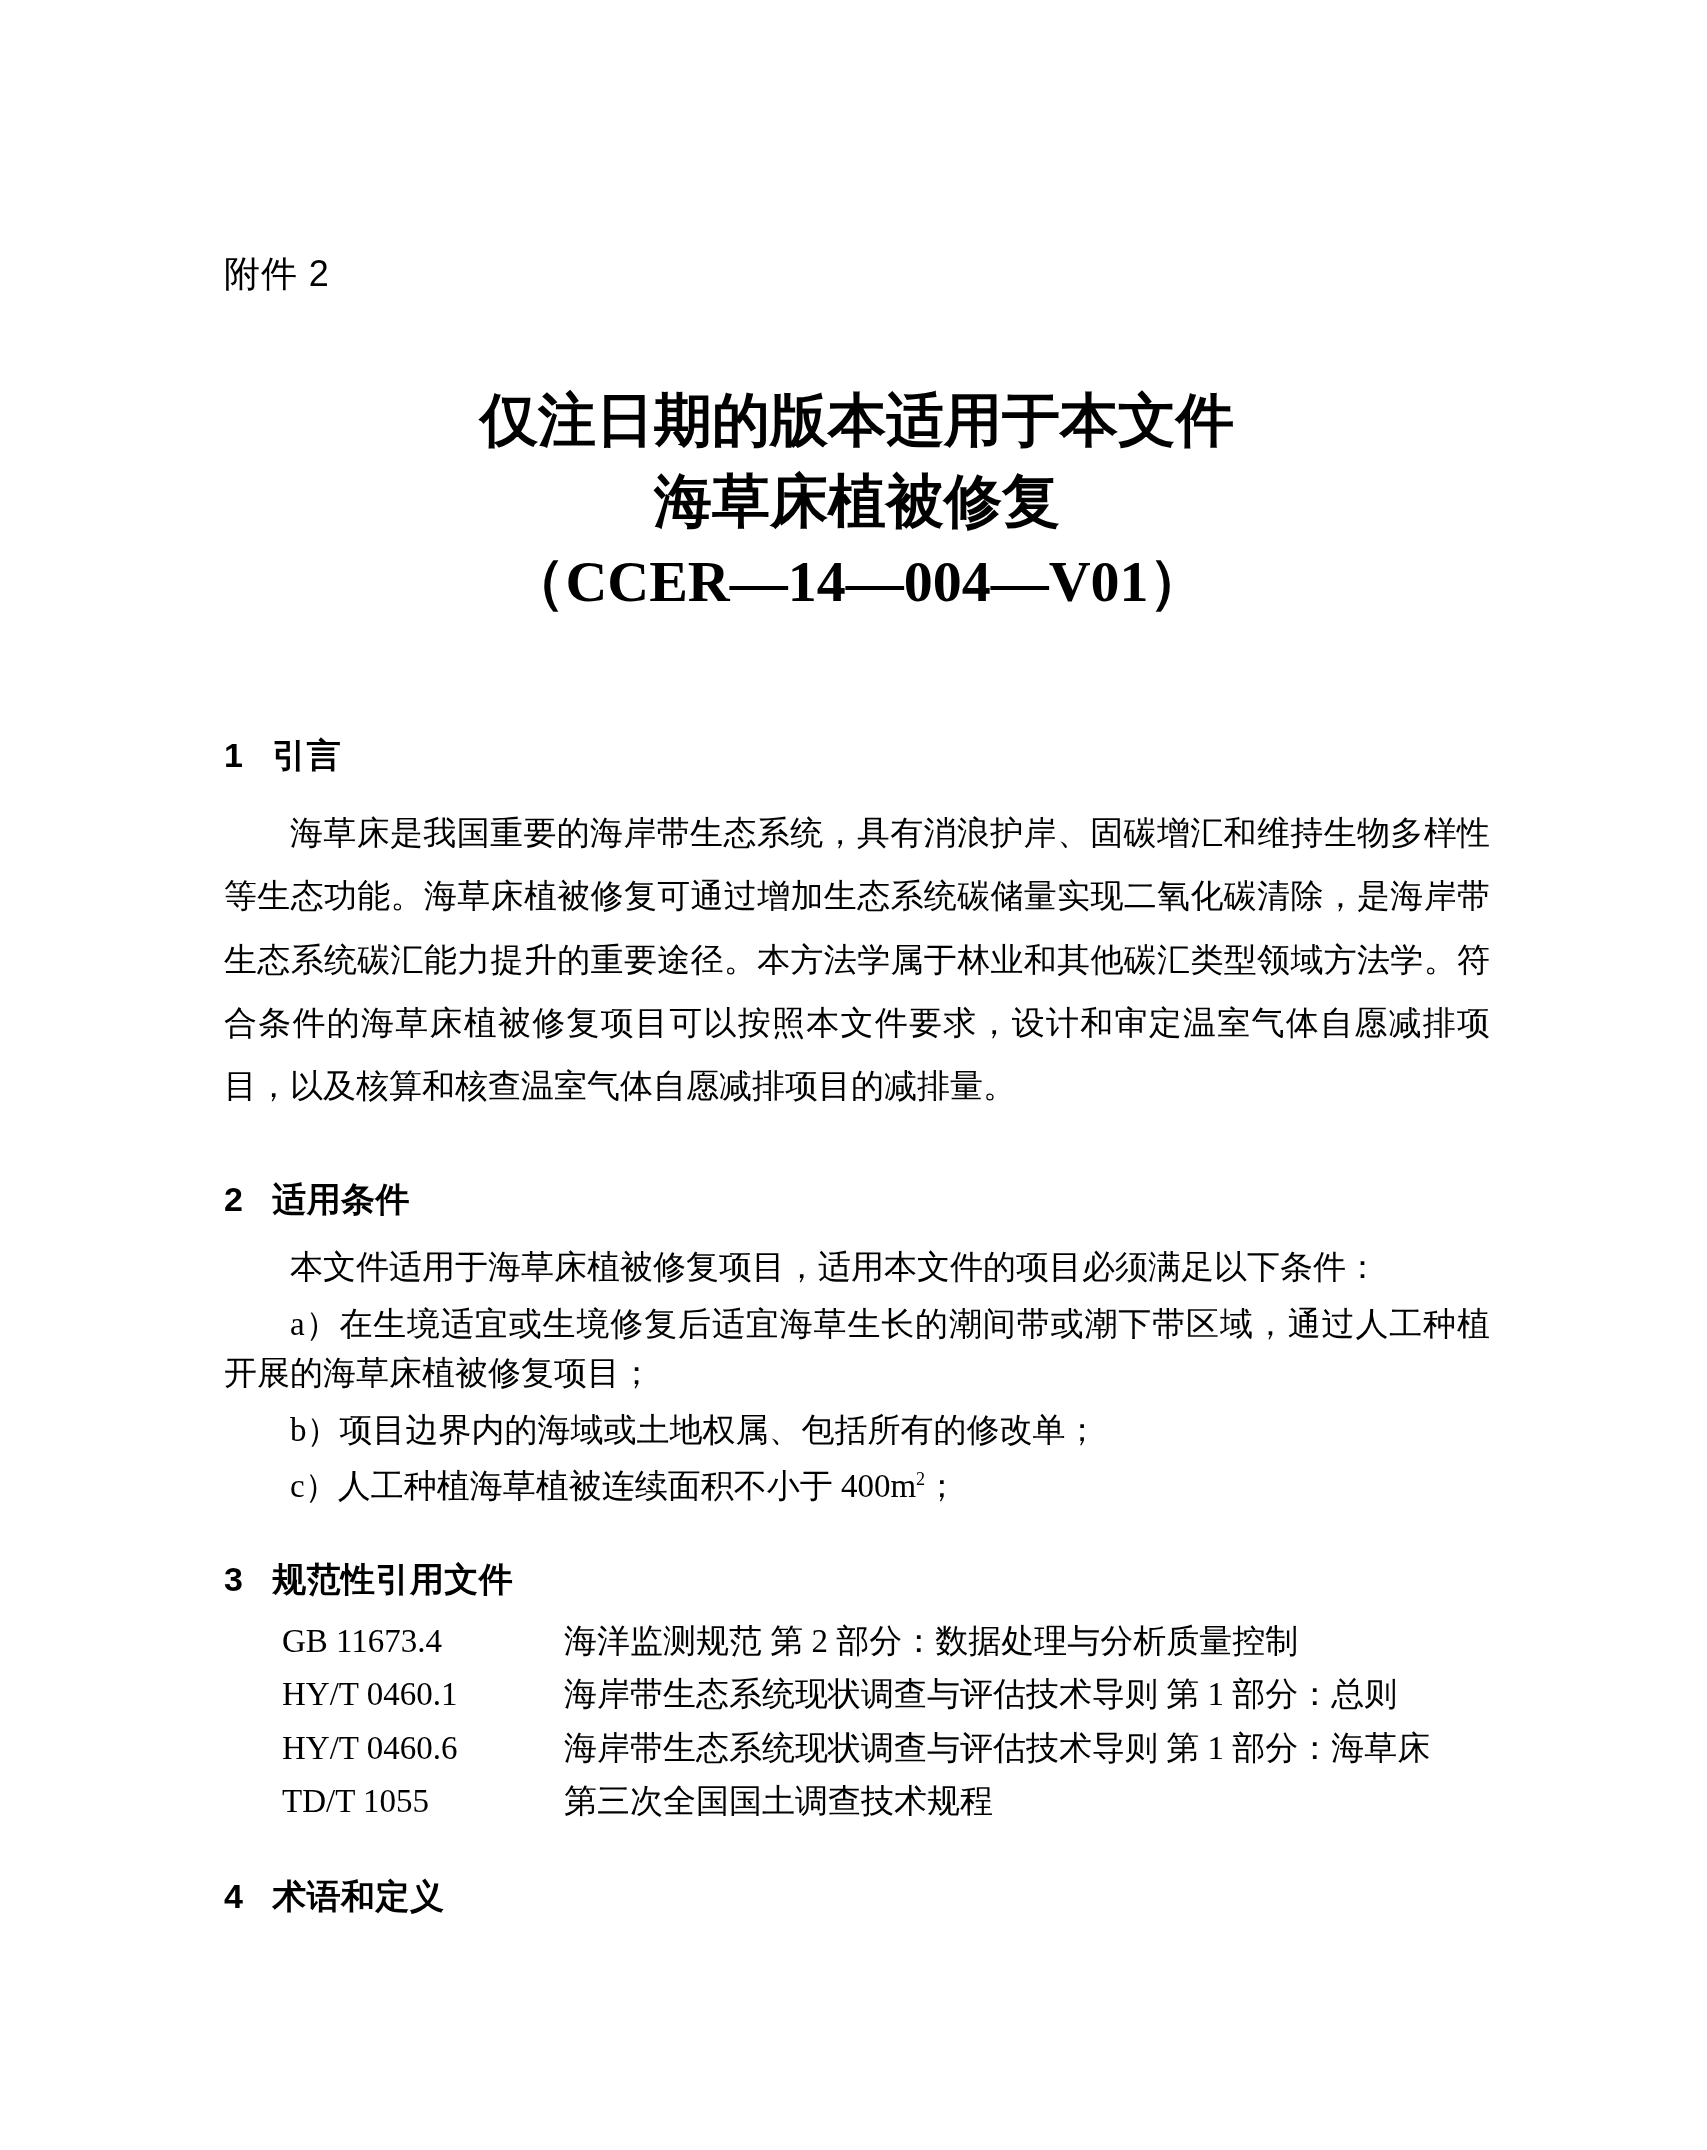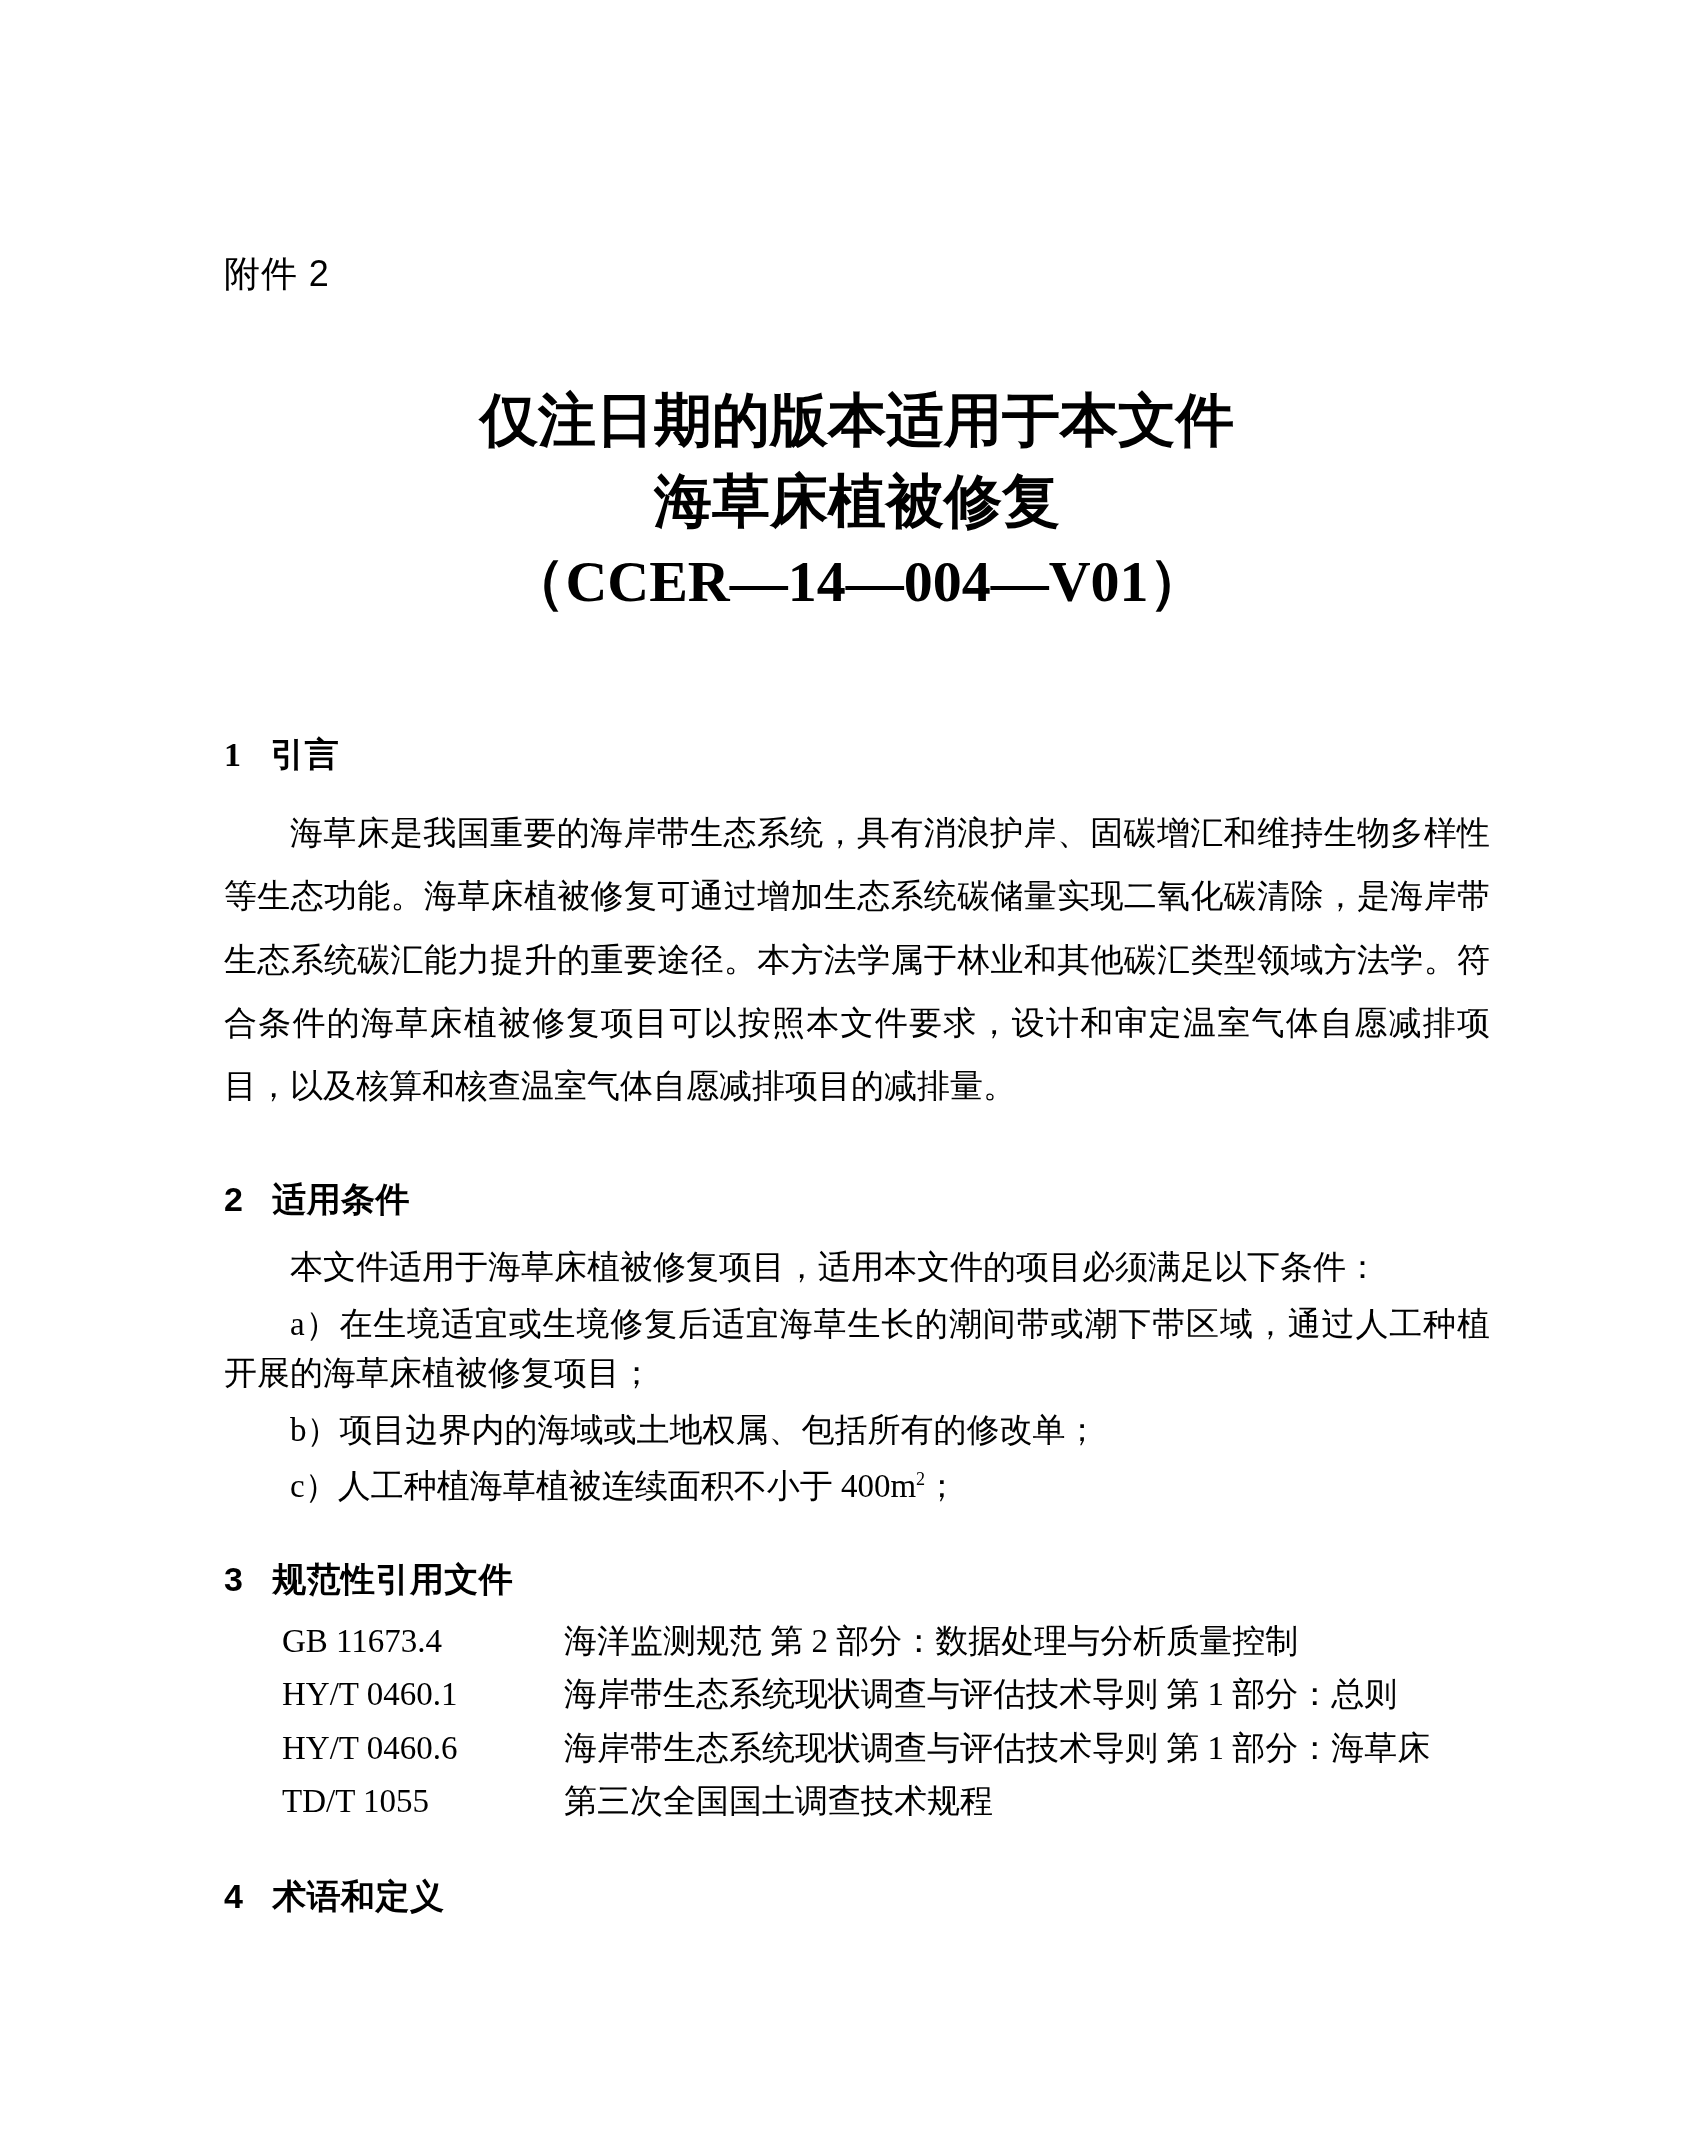--- a/index.html
+++ b/index.html
@@ -29,21 +29,21 @@
     line-height: 1.39;
   }
   .section-heading {
     font-family: "Liberation Sans", sans-serif;
     font-weight: bold;
     font-size: 34px;
     line-height: 1.2;
     letter-spacing: 0.4px;
   }
   .section-heading .sec-num { display: inline-block; margin-right: 29px; }
-  .h1-gap { margin-top: 112px; font-family: Liberation Serif, serif; }
+  .h1-gap { margin-top: 112px; }
   .h2-gap { margin-top: 60px; }
   .h3-gap { margin-top: 47px; }
   .h4-gap { margin-top: 47px; }
   .body-para {
     margin: 26px 0 0 0;
     font-size: 33px;
     line-height: 1.92;
     text-align: justify;
     text-indent: 2em;
   }

